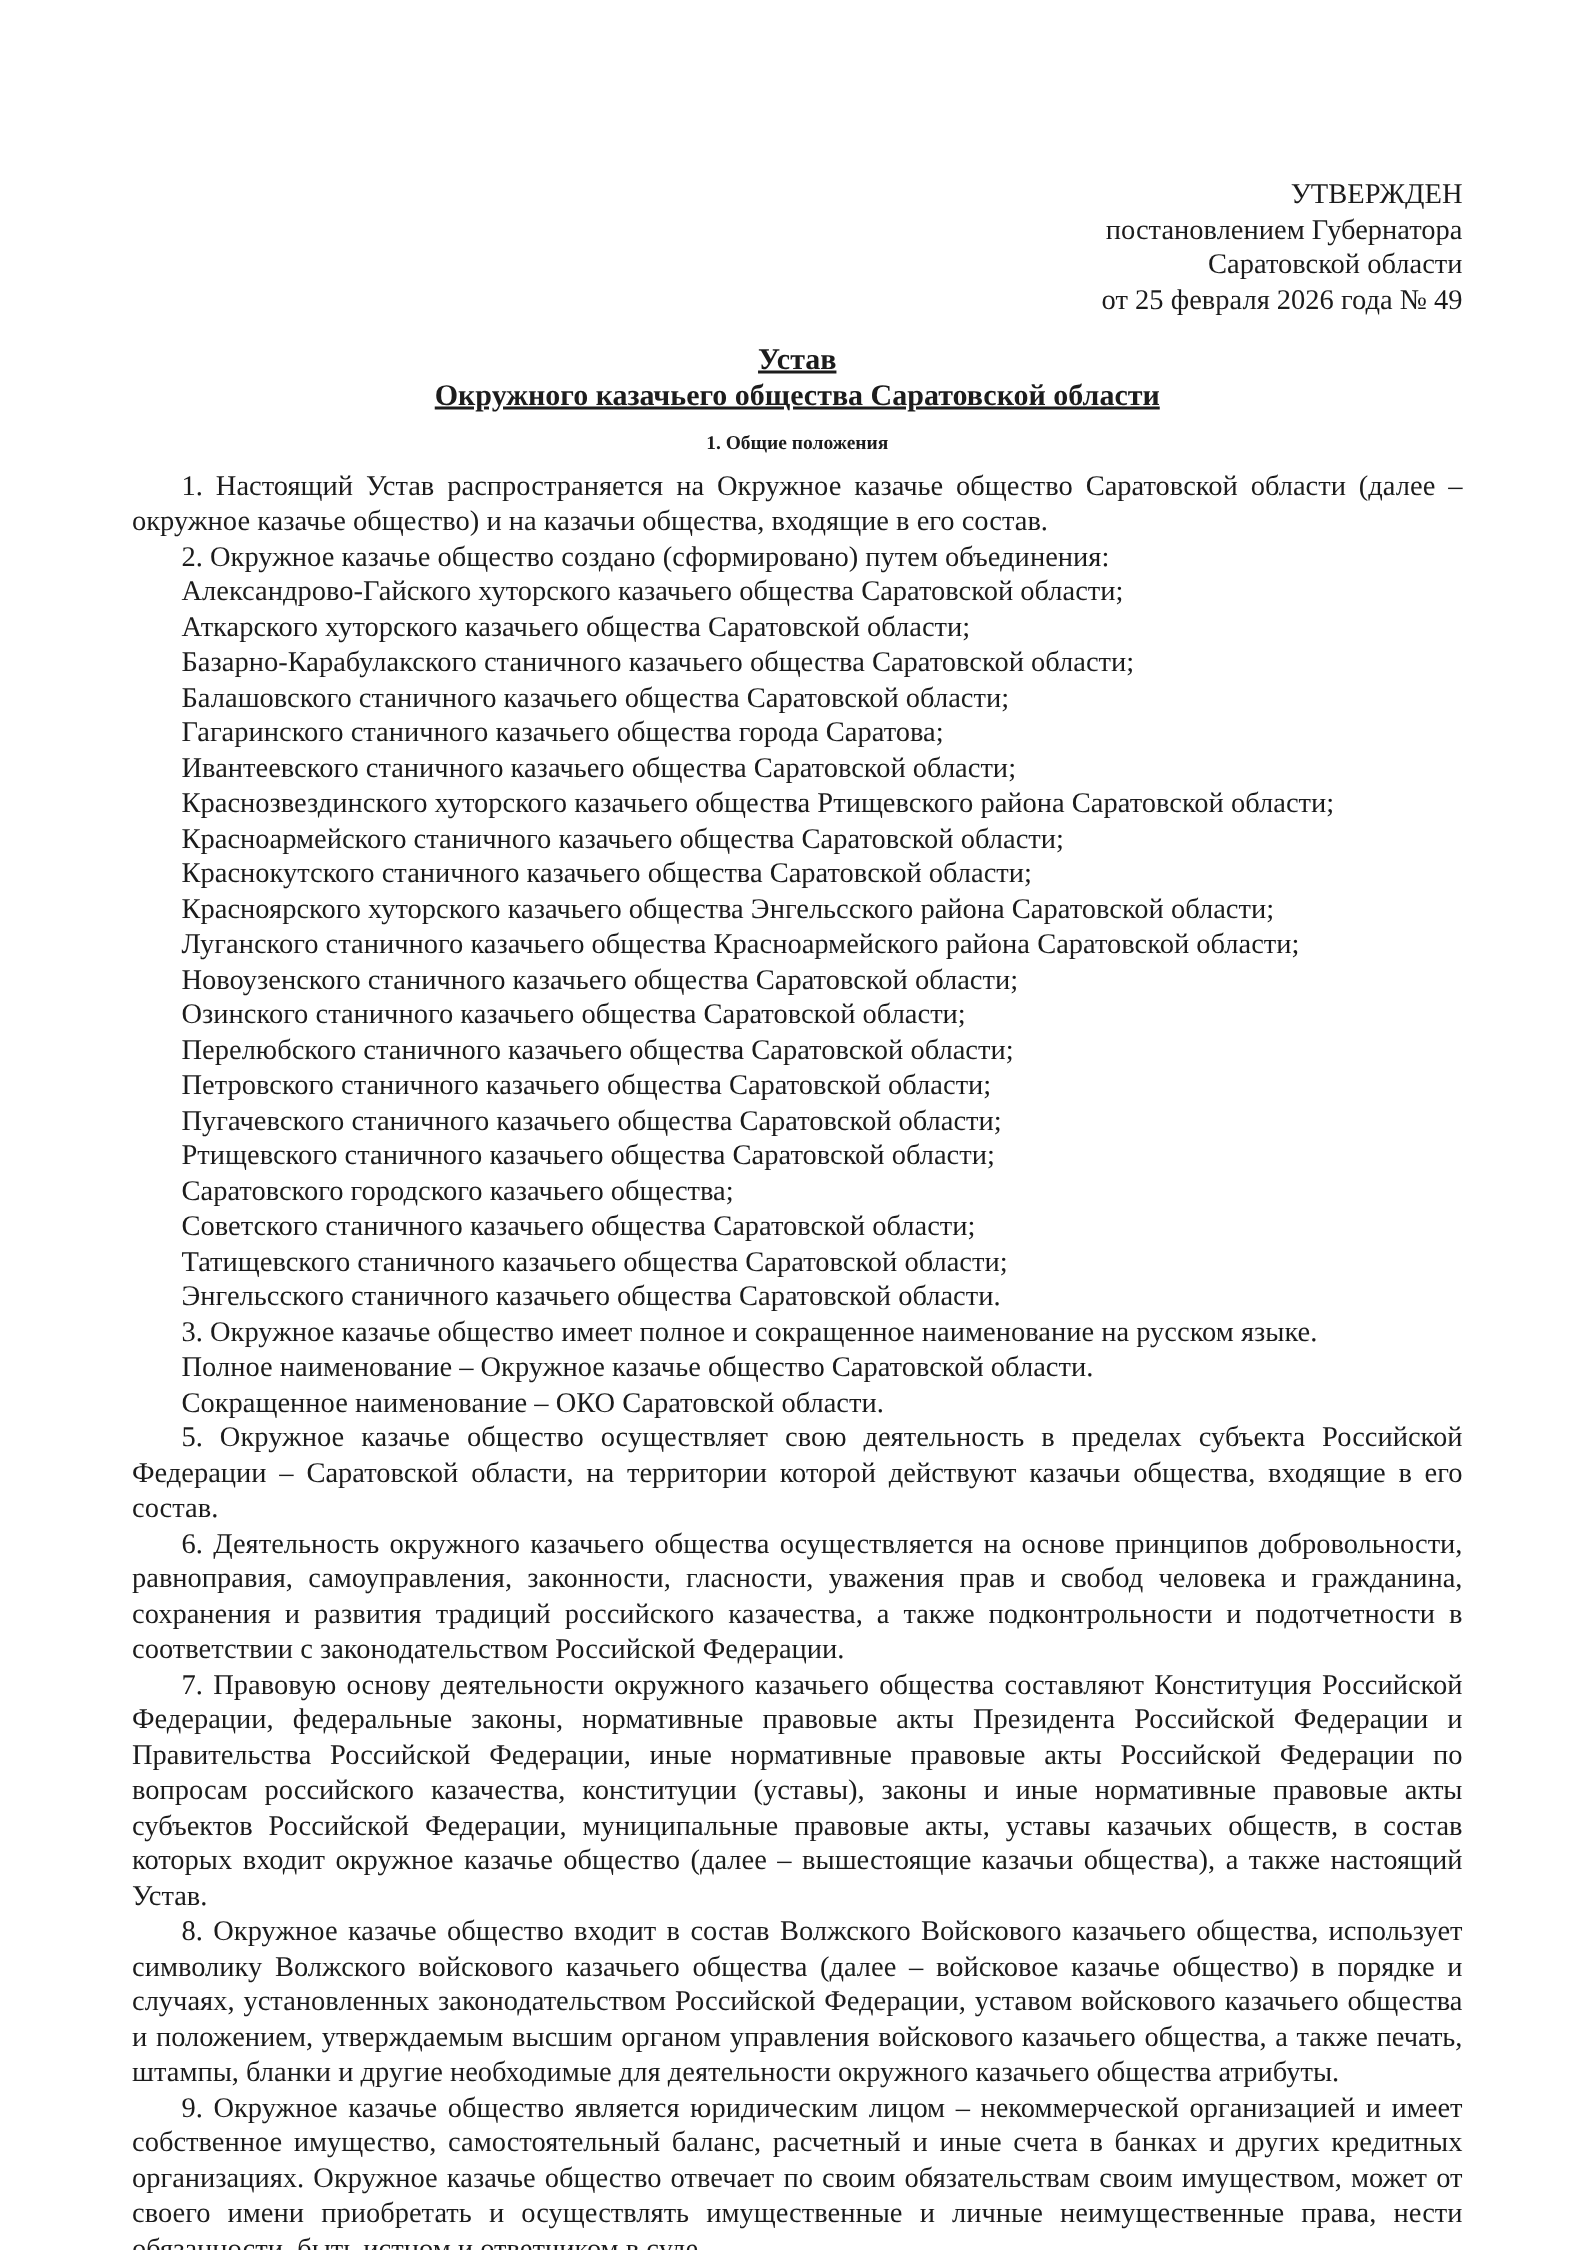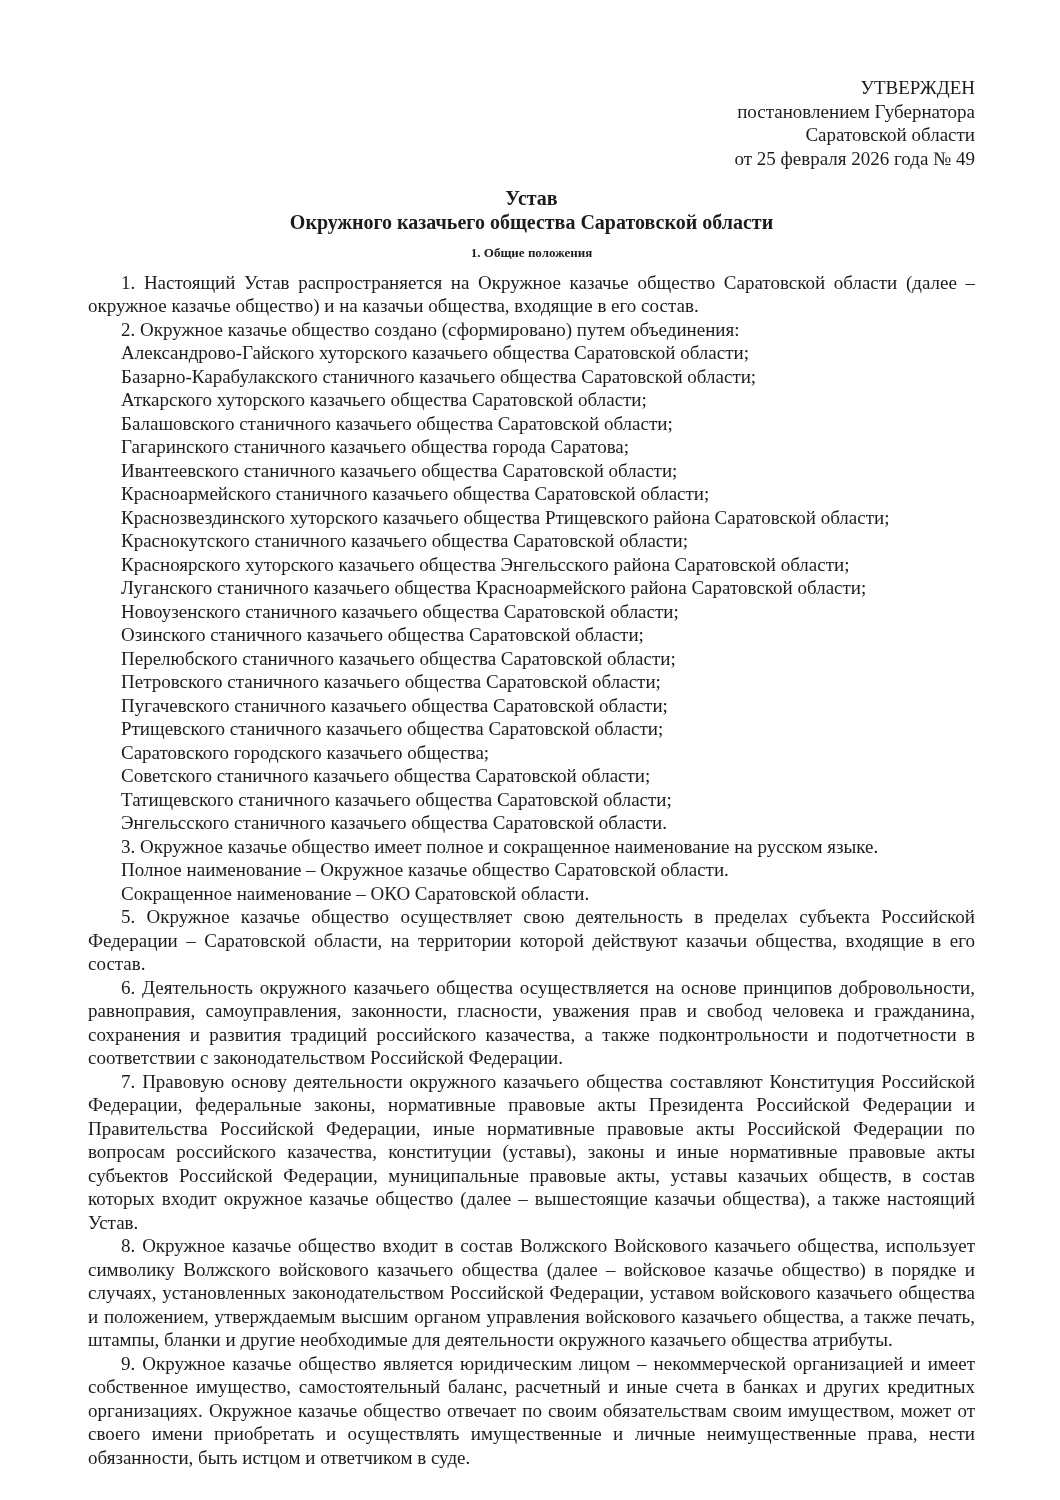--- a/index.html
+++ b/index.html
@@ -11,37 +11,37 @@
     position: relative;
     width: 1060px;
     height: 1500px;
     margin: 0 auto;
     background: #ffffff;
     color: #1c1c1c;
     font-family: "Liberation Serif", "DejaVu Serif", serif;
     font-size: 19px;
     line-height: 23.5px;
     box-sizing: border-box;
-    padding: 76px 85px 0 88px;
+    padding: 118px 85px 0 88px;
     overflow: hidden;
   }
   .approval-block {
     text-align: right;
   }
   .approval-block p {
     margin: 0;
   }
   .doc-title {
     margin-top: 17px;
     text-align: center;
     font-weight: bold;
     font-size: 20px;
     line-height: 23.5px;
   }
-  .doc-title p { margin: 0; }
+  .doc-title p { margin: 0; text-decoration: underline; }
   .section-heading {
     margin-top: 7px;
     text-align: center;
     font-weight: bold;
     font-size: 13px;
     line-height: 23.5px;
   }
   .body-text {
     margin-top: 6px;
   }
@@ -67,27 +67,27 @@
     <p>Устав</p>
     <p>Окружного казачьего общества Саратовской области</p>
   </div>
 
   <div class="section-heading">1. Общие положения</div>
 
   <div class="body-text">
       <p class="para">1. Настоящий Устав распространяется на Окружное казачье общество Саратовской области (далее – окружное казачье общество) и на казачьи общества, входящие в его состав.</p>
       <p class="para">2. Окружное казачье общество создано (сформировано) путем объединения:</p>
       <p class="para">Александрово-Гайского хуторского казачьего общества Саратовской области;</p>
+      <p class="para">Аткарского хуторского казачьего общества Саратовской области;</p>
       <p class="para">Базарно-Карабулакского станичного казачьего общества Саратовской области;</p>
-      <p class="para">Аткарского хуторского казачьего общества Саратовской области;</p>
       <p class="para">Балашовского станичного казачьего общества Саратовской области;</p>
       <p class="para">Гагаринского станичного казачьего общества города Саратова;</p>
       <p class="para">Ивантеевского станичного казачьего общества Саратовской области;</p>
+      <p class="para">Краснозвездинского хуторского казачьего общества Ртищевского района Саратовской области;</p>
       <p class="para">Красноармейского станичного казачьего общества Саратовской области;</p>
-      <p class="para">Краснозвездинского хуторского казачьего общества Ртищевского района Саратовской области;</p>
       <p class="para">Краснокутского станичного казачьего общества Саратовской области;</p>
       <p class="para">Красноярского хуторского казачьего общества Энгельсского района Саратовской области;</p>
       <p class="para">Луганского станичного казачьего общества Красноармейского района Саратовской области;</p>
       <p class="para">Новоузенского станичного казачьего общества Саратовской области;</p>
       <p class="para">Озинского станичного казачьего общества Саратовской области;</p>
       <p class="para">Перелюбского станичного казачьего общества Саратовской области;</p>
       <p class="para">Петровского станичного казачьего общества Саратовской области;</p>
       <p class="para">Пугачевского станичного казачьего общества Саратовской области;</p>
       <p class="para">Ртищевского станичного казачьего общества Саратовской области;</p>
       <p class="para">Саратовского городского казачьего общества;</p>

